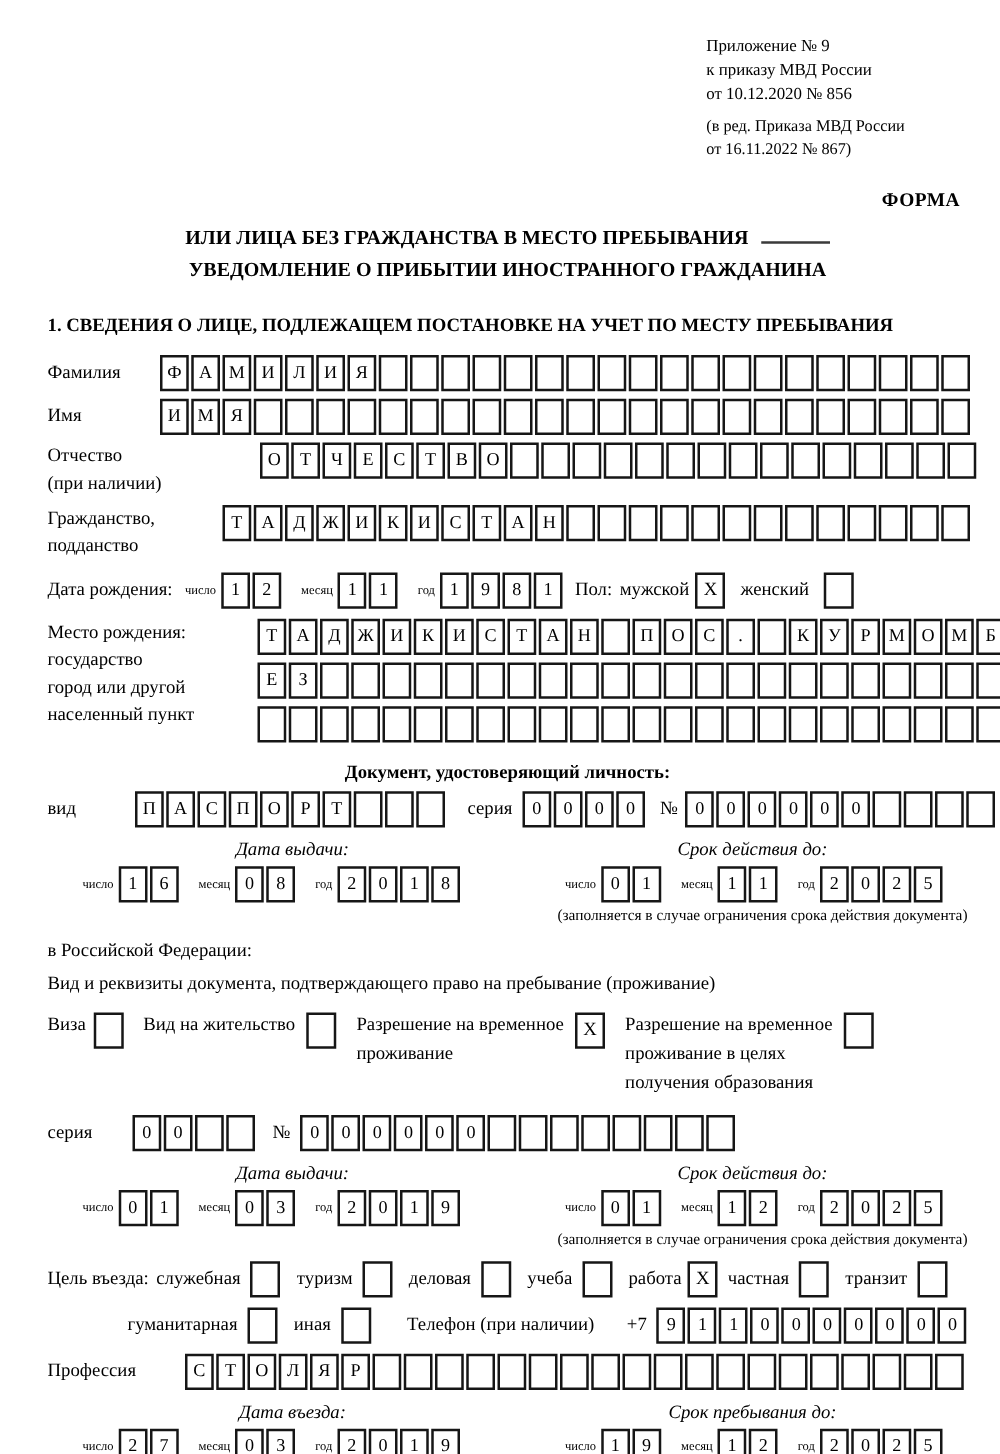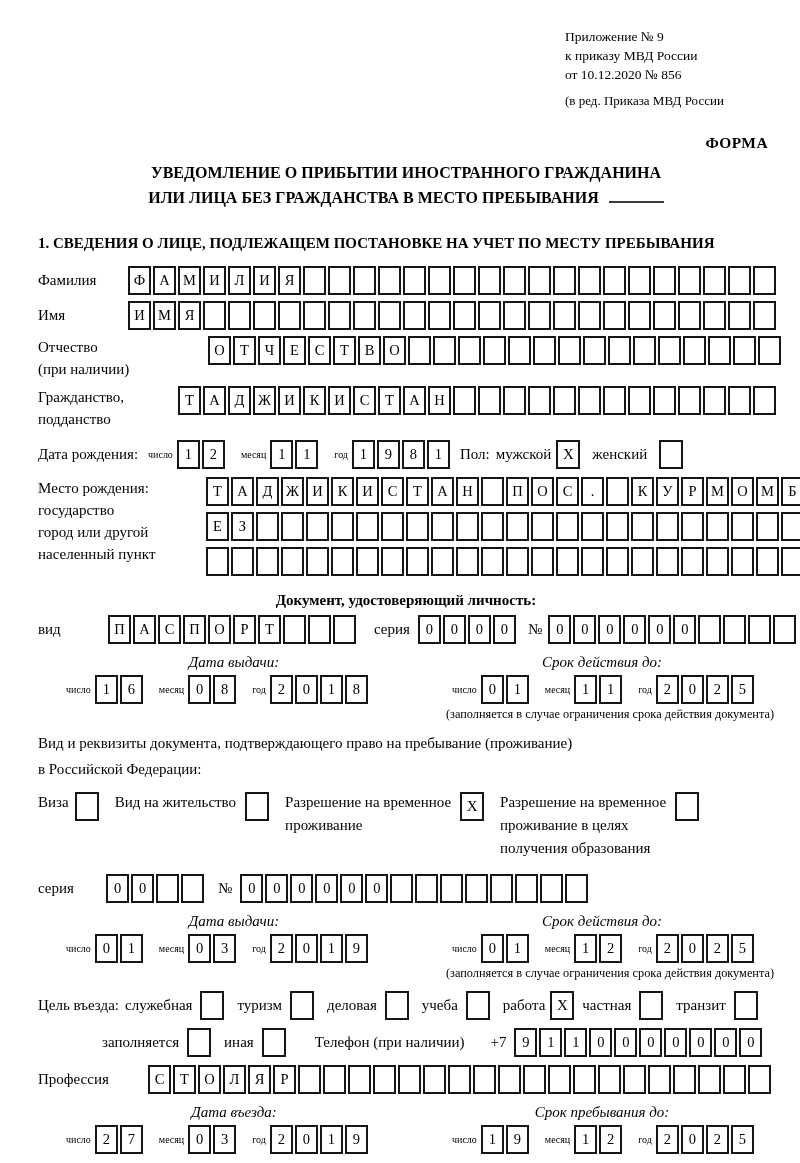--- a/index.html
+++ b/index.html
@@ -69,29 +69,30 @@
 </head>
 <body>
 
 <div class="page">
 
   <div class="ref">
     <div>Приложение № 9</div>
     <div>к приказу МВД России</div>
     <div>от 10.12.2020 № 856</div>
     <div class="ref-ed">(в ред. Приказа МВД России</div>
+    <div class="ref-ed" style="margin-top:0">от 16.11.2022 № 867)</div>
   </div>
 
   <div class="forma">ФОРМА</div>
 
   <div class="title">
-    <div>УВЕДОМЛЕНИЕ О ПРИБЫТИИ ИНОСТРАННОГО ГРАЖДАНИНА</div>
     <div>
       <span>ИЛИ ЛИЦА БЕЗ ГРАЖДАНСТВА В МЕСТО ПРЕБЫВАНИЯ</span><span class="blankline"></span>
     </div>
+    <div>УВЕДОМЛЕНИЕ О ПРИБЫТИИ ИНОСТРАННОГО ГРАЖДАНИНА</div>
   </div>
 
   <div class="sec1">1. СВЕДЕНИЯ О ЛИЦЕ, ПОДЛЕЖАЩЕМ ПОСТАНОВКЕ НА УЧЕТ ПО МЕСТУ ПРЕБЫВАНИЯ</div>
 
   <div class="row">
     <span class="lbl w90">Фамилия</span>
     <span class="boxes">
         <span class="cb">Ф</span>
         <span class="cb">А</span>
         <span class="cb">М</span>
@@ -414,22 +415,22 @@
               <span class="cb">2</span>
               <span class="cb">5</span>
             </span>
         </div>
         <div class="dnote">(заполняется в случае ограничения срока действия документа)</div>
       </div>
     </div>
   </div>
 
   <div class="intro">
+    <div>в Российской Федерации:</div>
     <div>Вид и реквизиты документа, подтверждающего право на пребывание (проживание)</div>
-    <div>в Российской Федерации:</div>
   </div>
 
   <div class="opts">
     <span class="opt">
       <span class="optlbl">Виза</span>
       <span class="chk" style="margin-left:6px"></span>
     </span>
     <span class="opt">
       <span class="optlbl">Вид на жительство</span>
       <span class="chk"></span>
@@ -555,21 +556,21 @@
       <span class="chk"></span>
     </span>
     <span class="pair" style="margin-right:0">
       <span class="lbl">транзит</span>
       <span class="chk"></span>
     </span>
   </div>
 
   <div class="row" style="margin-top:8px">
     <span class="pair" style="margin-left:64px">
-      <span class="lbl">заполняется</span>
+      <span class="lbl">гуманитарная</span>
       <span class="chk"></span>
     </span>
     <span class="pair">
       <span class="lbl">иная</span>
       <span class="chk"></span>
     </span>
     <span class="lbl" style="margin-left:16px">Телефон (при наличии)</span>
     <span class="lbl" style="margin:0 8px 0 26px">+7</span>
     <span class="boxes">
         <span class="cb">9</span>

